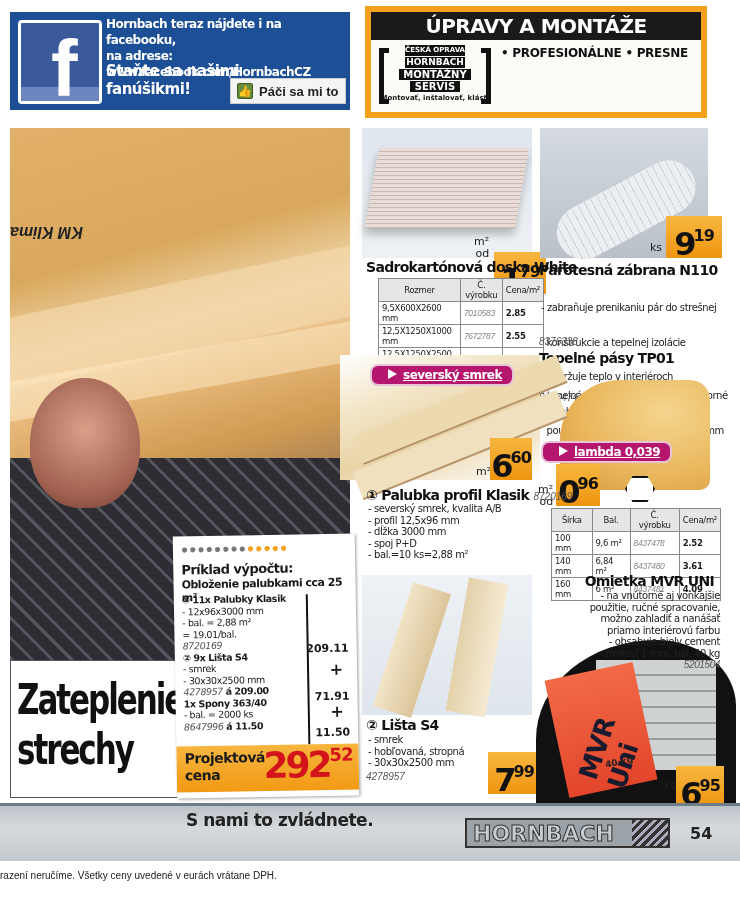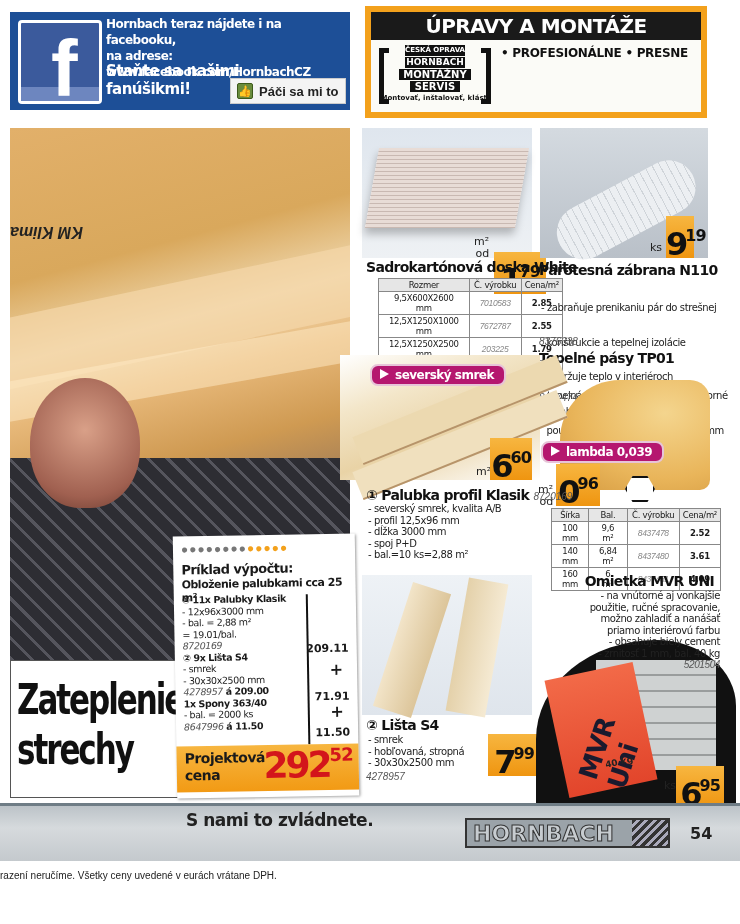--- a/index.html
+++ b/index.html
@@ -71,25 +71,25 @@
   .price { background: linear-gradient(180deg, #f7b640, #ef9510); color: #111; font: bold 32px "DejaVu Sans", sans-serif; letter-spacing: -3px; text-align: center; line-height: 40px; }
   .price sup { font-size: 16px; vertical-align: 14px; letter-spacing:-1px; }
   .unit { font: 11px "DejaVu Sans", sans-serif; color: #222; line-height: 12px; text-align: right; }
 
   .ptitle { font: bold 14px "DejaVu Sans", sans-serif; letter-spacing: -0.7px; color: #111; }
   .pdesc { font: 10px "DejaVu Sans", sans-serif; letter-spacing: -0.4px; line-height: 11.5px; color: #222; }
   .code { font: italic 10px "Liberation Sans", sans-serif; color: #555; }
 
   table.spec { border-collapse: collapse; font: 8.5px "DejaVu Sans", sans-serif; letter-spacing: -0.3px; margin-left: 12px; }
   table.spec th { background: #e6e6e6; font-weight: normal; border: 1px solid #888; padding: 1px 3px; }
-  table.spec td { border: 1px solid #888; padding: 1px 10px; text-align: center; height: 13px; }
+  table.spec td { border: 1px solid #888; padding: 1px 3px; height: 13px; }
   table.spec td.c { font-style: italic; color: #888; font-family: "Liberation Sans", sans-serif; }
   table.spec td.p { font-weight: bold; }
 
-  .tag { background: #b5176f; color: #fff; font: bold 12px "DejaVu Sans", sans-serif; border-radius: 8px; padding: 2px 10px 2px 8px; border: 2px solid #e7c4d8; letter-spacing:-0.5px; }
+  .tag { background: #b5176f; color: #fff; font: bold 12px "DejaVu Sans", sans-serif; border-radius: 8px; padding: 2px 10px 2px 16px; border: 2px solid #e7c4d8; letter-spacing:-0.5px;text-decoration:underline; }
   .tag .tri { display: inline-block; width: 0; height: 0; border-left: 9px solid #fff; border-top: 5px solid transparent; border-bottom: 5px solid transparent; margin-right: 6px; }
 
   #img-palub { left: 340px; top: 355px; width: 200px; height: 125px; background: linear-gradient(160deg,#fff 0%, #f3e6c9 30%, #e9d3a6 60%, #fff 100%); }
   #img-palub .b1 { left: 10px; top: 40px; width: 220px; height: 30px; background: #ecd9b0; transform: rotate(-22deg); border-bottom: 2px solid #b7946a; }
   #img-palub .b2 { left: 10px; top: 75px; width: 220px; height: 30px; background: #f0e0be; transform: rotate(-22deg); border-bottom: 2px solid #b7946a; }
 
   #img-lista { left: 362px; top: 575px; width: 170px; height: 140px; background: linear-gradient(180deg,#eef2f6,#dfe5ec); }
   #img-lista .l1 { left: 30px; top: 10px; width: 40px; height: 130px; background: linear-gradient(90deg,#f2e4c8,#dcc59a); transform: rotate(18deg); }
   #img-lista .l2 { left: 95px; top: 5px; width: 40px; height: 135px; background: linear-gradient(90deg,#e4d1aa,#f5ead3); transform: rotate(10deg); }
 
@@ -234,21 +234,21 @@
     <td class="c">4006657</td>
     <td class="p">4.86</td>
   </tr>
 </tbody>
   </table>
 
 <div id="img-paro" class="abs">
   <div class="roll abs"></div>
 </div>
 <div class="abs unit" style="left:650px;top:242px;">ks</div>
-<div class="abs price" style="left:666px;top:216px;width:28px;height:42px;"><span>9</span><sup>19</sup></div>
+<div class="abs price" style="left:666px;top:216px;width:56px;height:42px;"><span>9</span><sup>19</sup></div>
 <div class="abs ptitle" style="left:539px;top:262px;">Parotesná zábrana N110</div>
 <div class="abs pdesc" style="left:541px;top:279px;width:170px;white-space:pre;">
   <div>- zabraňuje prenikaniu pár do strešnej</div>
   <div>  konštrukcie a tepelnej izolácie</div>
   <div>- zadržuje teplo v interiéroch</div>
   <div>  a zabraňuje kondenzácii vody</div>
   <div>  v tepelnej izolácii</div>
 </div>
 <div class="abs code" style="left:539px;top:336px;">8376338</div>
 
@@ -318,21 +318,21 @@
   <div class="l1 abs"></div>
   <div class="l2 abs"></div>
 </div>
 <div class="abs ptitle" style="left:366px;top:717px;">② Lišta S4</div>
 <div class="abs pdesc" style="left:368px;top:734px;width:120px;">
   <div>- smrek</div>
   <div>- hobľovaná, stropná</div>
   <div>- 30x30x2500 mm</div>
 </div>
 <div class="abs code" style="left:366px;top:771px;">4278957</div>
-<div class="abs price" style="left:488px;top:734px;width:52px;height:42px;"><span>7</span><sup>99</sup></div>
+<div class="abs price" style="left:488px;top:752px;width:52px;height:42px;"><span>7</span><sup>99</sup></div>
 
 <div id="img-mvr" class="abs">
   <div class="blob abs"></div>
   <div class="pal abs"></div>
   <div class="bag abs">
     <div class="w abs">MVR Uni</div>
     <div class="abs" style="left:42px;top:90px;font:bold 9px 'DejaVu Sans',sans-serif;color:#222;">40 kg</div>
   </div>
 </div>
 <div class="abs ptitle" style="right:26px;top:573px;">Omietka MVR UNI</div>

